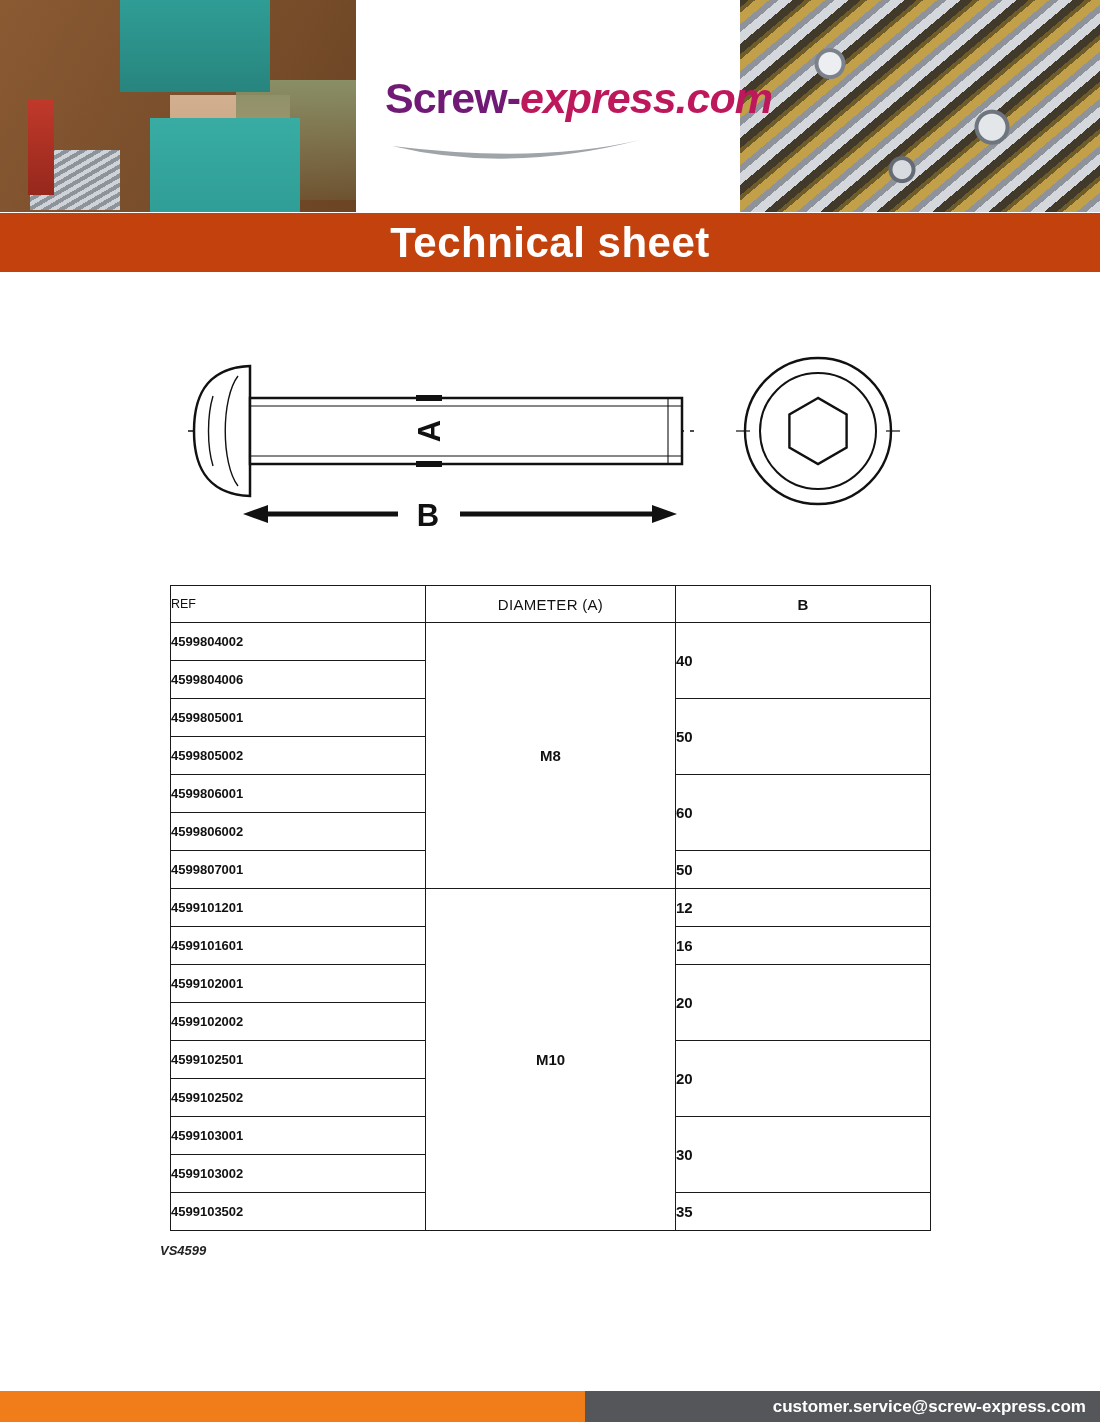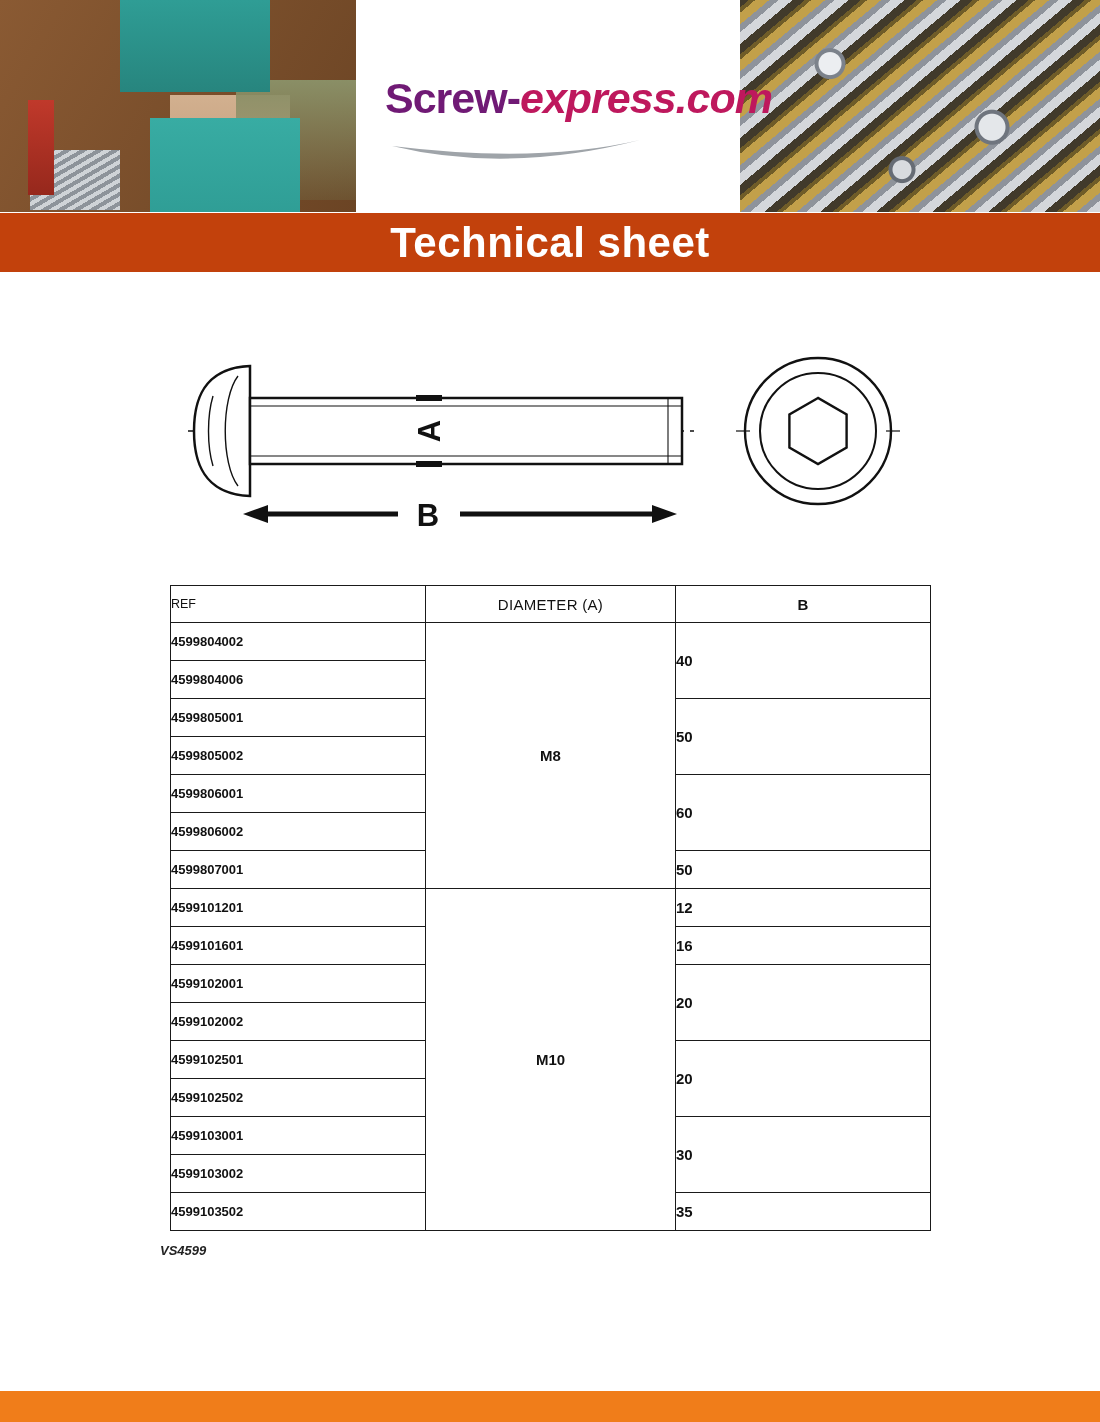--- a/index.html
+++ b/index.html
@@ -204,15 +204,18 @@
           <td class="ref-cell">4599103502</td>
           <td class="b-cell" rowspan="1">35</td>
         </tr>
       </tbody>
   </table>
 
   <div class="footnote">VS4599</div>
 
   <div class="footer-bar">
     <div class="footer-orange"></div>
+    <div class="footer-gray">
+      <span class="footer-email">customer.service@screw-express.com</span>
+    </div>
   </div>
 
 </div>
 
 </body></html>

